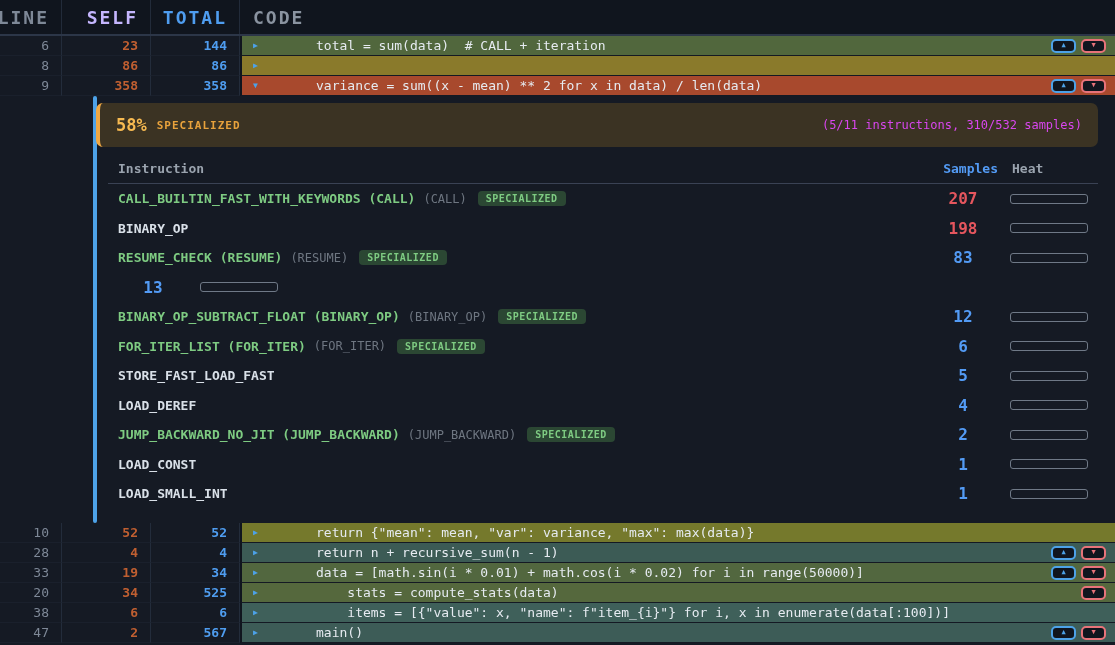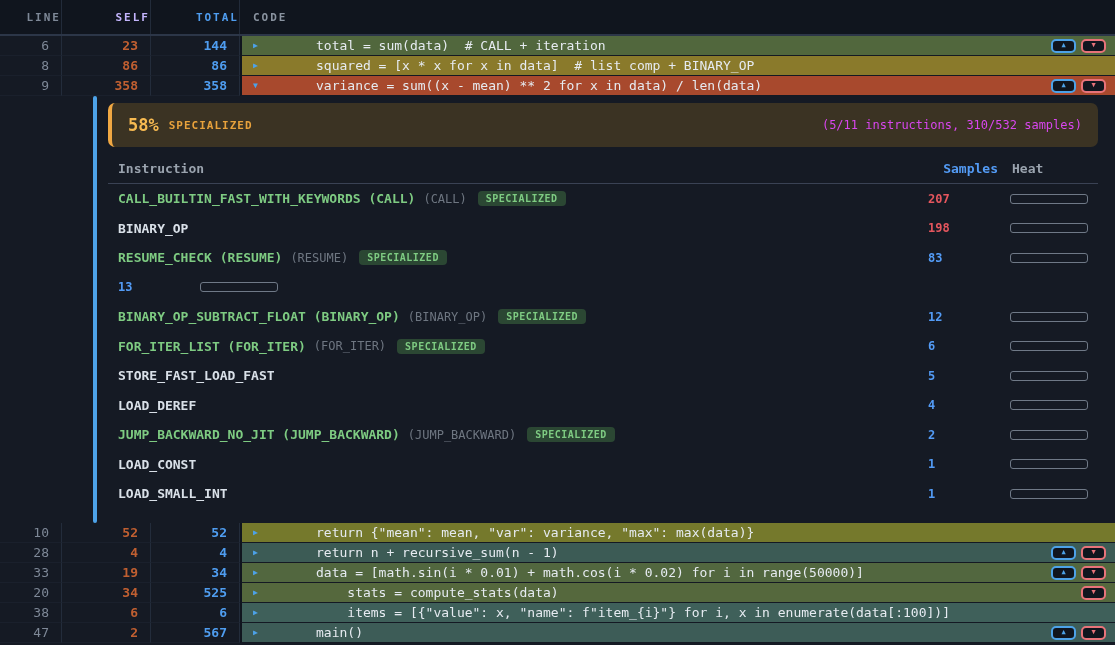--- a/index.html
+++ b/index.html
@@ -12,21 +12,21 @@
     position:relative;
   }
   
   .grid-header {
     display:grid; grid-template-columns:62px 89px 89px 1fr;
     height:36px; background:#10151e;
     border-bottom:2px solid #2c3648;
   }
   .hcell {
     display:flex; align-items:center; justify-content:flex-end;
-    padding-right:0; font-size:11px; font-weight:bold; letter-spacing:2px;
+    padding-right:12px; font-size:18px; font-weight:bold; letter-spacing:2px;
     border-right:1px solid #222b3a;
   }
   .hcell.code { justify-content:flex-start; padding-left:13px; border-right:none; }
   .hc-line { color:#7e8897; }
   .hc-self { color:#c4b5fd; }
   .hc-total { color:#4f9df0; }
   .hc-code { color:#8a93a0; }
   
   .crow { display:grid; grid-template-columns:62px 89px 89px 1fr; height:20px; }
   .cell {
@@ -57,21 +57,21 @@
   }
   .mbtn.up   { right:39px; border:2px solid #4da2e8; color:#4da2e8; }
   .mbtn.down { right:9px;  border:2px solid #e8737a; color:#e8737a; }
   
   .panel { position:relative; height:427px; background:#151a24; }
   .panel-line {
     position:absolute; left:93px; top:0; bottom:0; width:4px;
     background:#4da2e8; border-radius:2px;
   }
   .banner {
-    position:absolute; left:108px; right:17px; top:7px; height:44px;
+    position:absolute; left:96px; right:17px; top:7px; height:44px;
     background:#3b3323; border-left:4px solid #f0a843; border-radius:7px;
     display:flex; align-items:center; padding:0 16px;
   }
   .banner .pct { font-size:17px; font-weight:bold; color:#f7ba51; }
   .banner .lbl { font-size:11px; font-weight:bold; color:#e8a23c; letter-spacing:1px; margin-left:10px; }
   .banner .note { margin-left:auto; font-size:12px; color:#d946ef; }
   .ihead {
     position:absolute; left:108px; right:17px; top:58px; height:30px;
     display:flex; align-items:center; padding:0 10px;
     border-bottom:1px solid #3a4254;
@@ -81,21 +81,21 @@
   .ihead .h-heat { width:78px; margin-left:12px; font-size:13px; font-weight:bold; color:#9aa3ae; padding-left:2px; }
   .irows { position:absolute; left:108px; right:17px; top:88px; }
   .irow { display:flex; align-items:center; height:29.5px; padding:0 10px; }
   .iname { flex:1; font-size:13px; font-weight:bold; color:#d9e0e8; display:flex; align-items:center; white-space:nowrap; overflow:hidden; }
   .iname.spec { color:#7ecb82; }
   .ibase { font-size:12px; color:#6e7681; font-weight:normal; margin-left:8px; }
   .ibadge {
     font-size:10px; font-weight:bold; color:#7ecb82; background:#2b4733;
     padding:2px 8px; border-radius:4px; margin-left:11px; letter-spacing:0.5px;
   }
-  .isamples { width:70px; text-align:left; font-size:12px; font-weight:bold; }
+  .isamples { width:70px; text-align:center; font-size:16px; font-weight:bold; }
   .iheat {
     width:78px; height:10px; margin-left:12px;
     border:1px solid #6f7987; border-radius:3px; overflow:hidden;
   }
   .iheat .fill { height:100%; background:linear-gradient(90deg,#21b4d6,#f0861b); }
   .bottom-fill { height:2px; background:#151a24; }
 </style>
 </head>
 <body>
 
@@ -118,21 +118,20 @@
       <span class="mbtn down">▼</span>
     </div>
   </div>
 
   <div class="crow">
     <div class="cell num">8</div>
     <div class="cell self">86</div>
     <div class="cell total">86</div>
     <div class="cell code" style="background: rgb(138, 122, 43);">
       <span class="tri">▶</span>
-      <span class="codetext">squared = [x * x for x in data]  # list comp + BINARY_OP</span>
 
     </div>
   </div>
 
   <div class="crow">
     <div class="cell num">9</div>
     <div class="cell self">358</div>
     <div class="cell total">358</div>
     <div class="cell code" style="background: rgb(168, 73, 45);">
       <span class="tri">▼</span>

